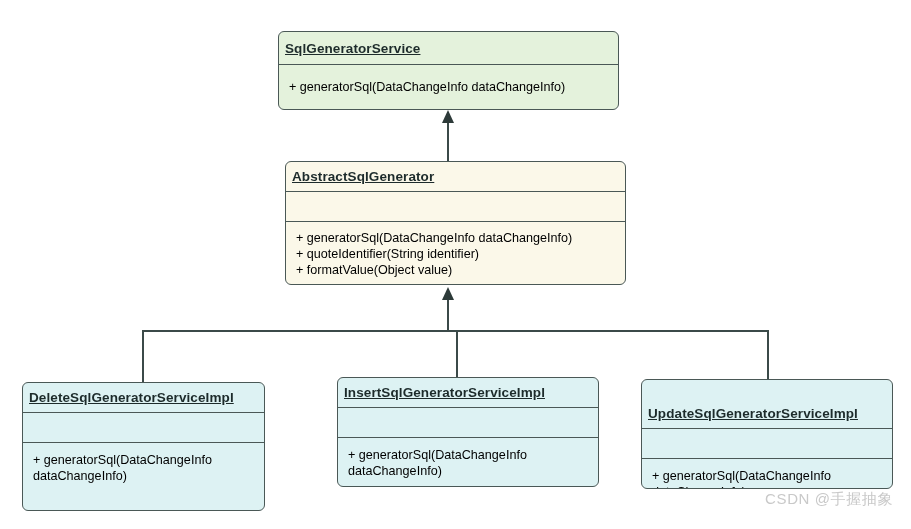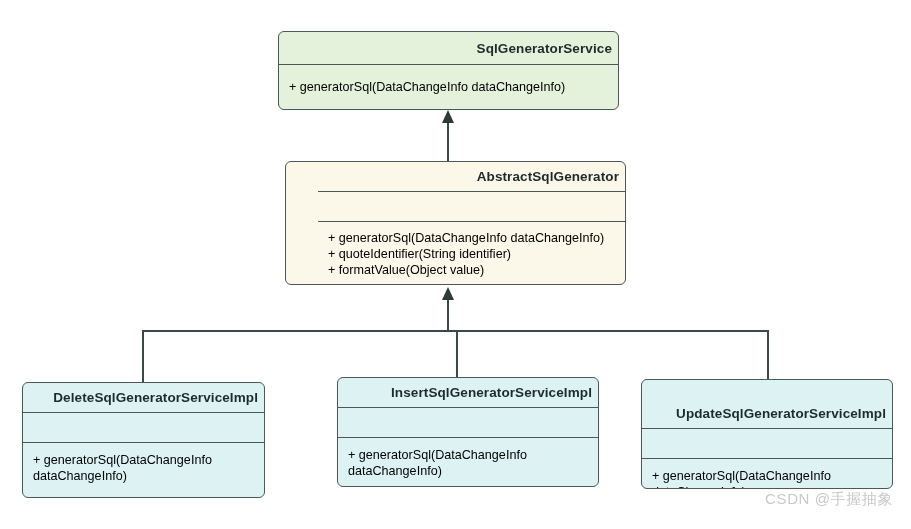--- a/index.html
+++ b/index.html
@@ -28,26 +28,27 @@
     box-sizing: border-box;
     border-bottom: 1.6px solid #4a5856;
     display: flex;
     flex-direction: column;
     justify-content: center;
   }
   .uml-class .compartment.last {
     border-bottom: none;
   }
   .uml-class .title {
-    text-align: right;
+    text-align: left;
     font-weight: bold;
     font-size: 13.5px;
     color: #1d2b2b;
     letter-spacing: 0.1px;
     padding: 0 6px;
+    text-decoration: underline;
   }
   .uml-class .member {
     font-size: 12.6px;
     color: #000000;
     padding: 0 10px;
     line-height: 16px;
     white-space: pre-wrap;
   }
   .members-block {
     padding: 6px 0 6px 0;
@@ -106,33 +107,33 @@
 
   <div class="uml-class theme-green" style="left:278px; top:31px; width:341px; height:79px;">
     <div class="compartment" style="height:33px;">
       <div class="title">SqlGeneratorService</div>
     </div>
     <div class="compartment last members-block" style="height:44px;">
       <div class="member">+ generatorSql(DataChangeInfo dataChangeInfo)</div>
     </div>
   </div>
 
-  <div class="uml-class theme-cream" style="left:285px; top:161px; width:341px; height:124px;padding-left:32px;">
+  <div class="uml-class theme-cream" style="left:285px; top:161px; width:341px; height:124px;">
     <div class="compartment" style="height:30px;">
       <div class="title">AbstractSqlGenerator</div>
     </div>
     <div class="compartment" style="height:30px;"></div>
     <div class="compartment last members-block" style="height:64px;">
       <div class="member">+ generatorSql(DataChangeInfo dataChangeInfo)</div>
       <div class="member">+ quoteIdentifier(String identifier)</div>
       <div class="member">+ formatValue(Object value)</div>
     </div>
   </div>
 
-  <div class="uml-class theme-cyan" style="left:22px; top:382px; width:243px; height:116px;">
+  <div class="uml-class theme-cyan" style="left:22px; top:382px; width:243px; height:129px;">
     <div class="compartment" style="height:30px;">
       <div class="title">DeleteSqlGeneratorServiceImpl</div>
     </div>
     <div class="compartment" style="height:30px;"></div>
     <div class="compartment last members-block" style="height:50px;">
       <div class="member">+ generatorSql(DataChangeInfo
 dataChangeInfo)</div>
     </div>
   </div>
 

